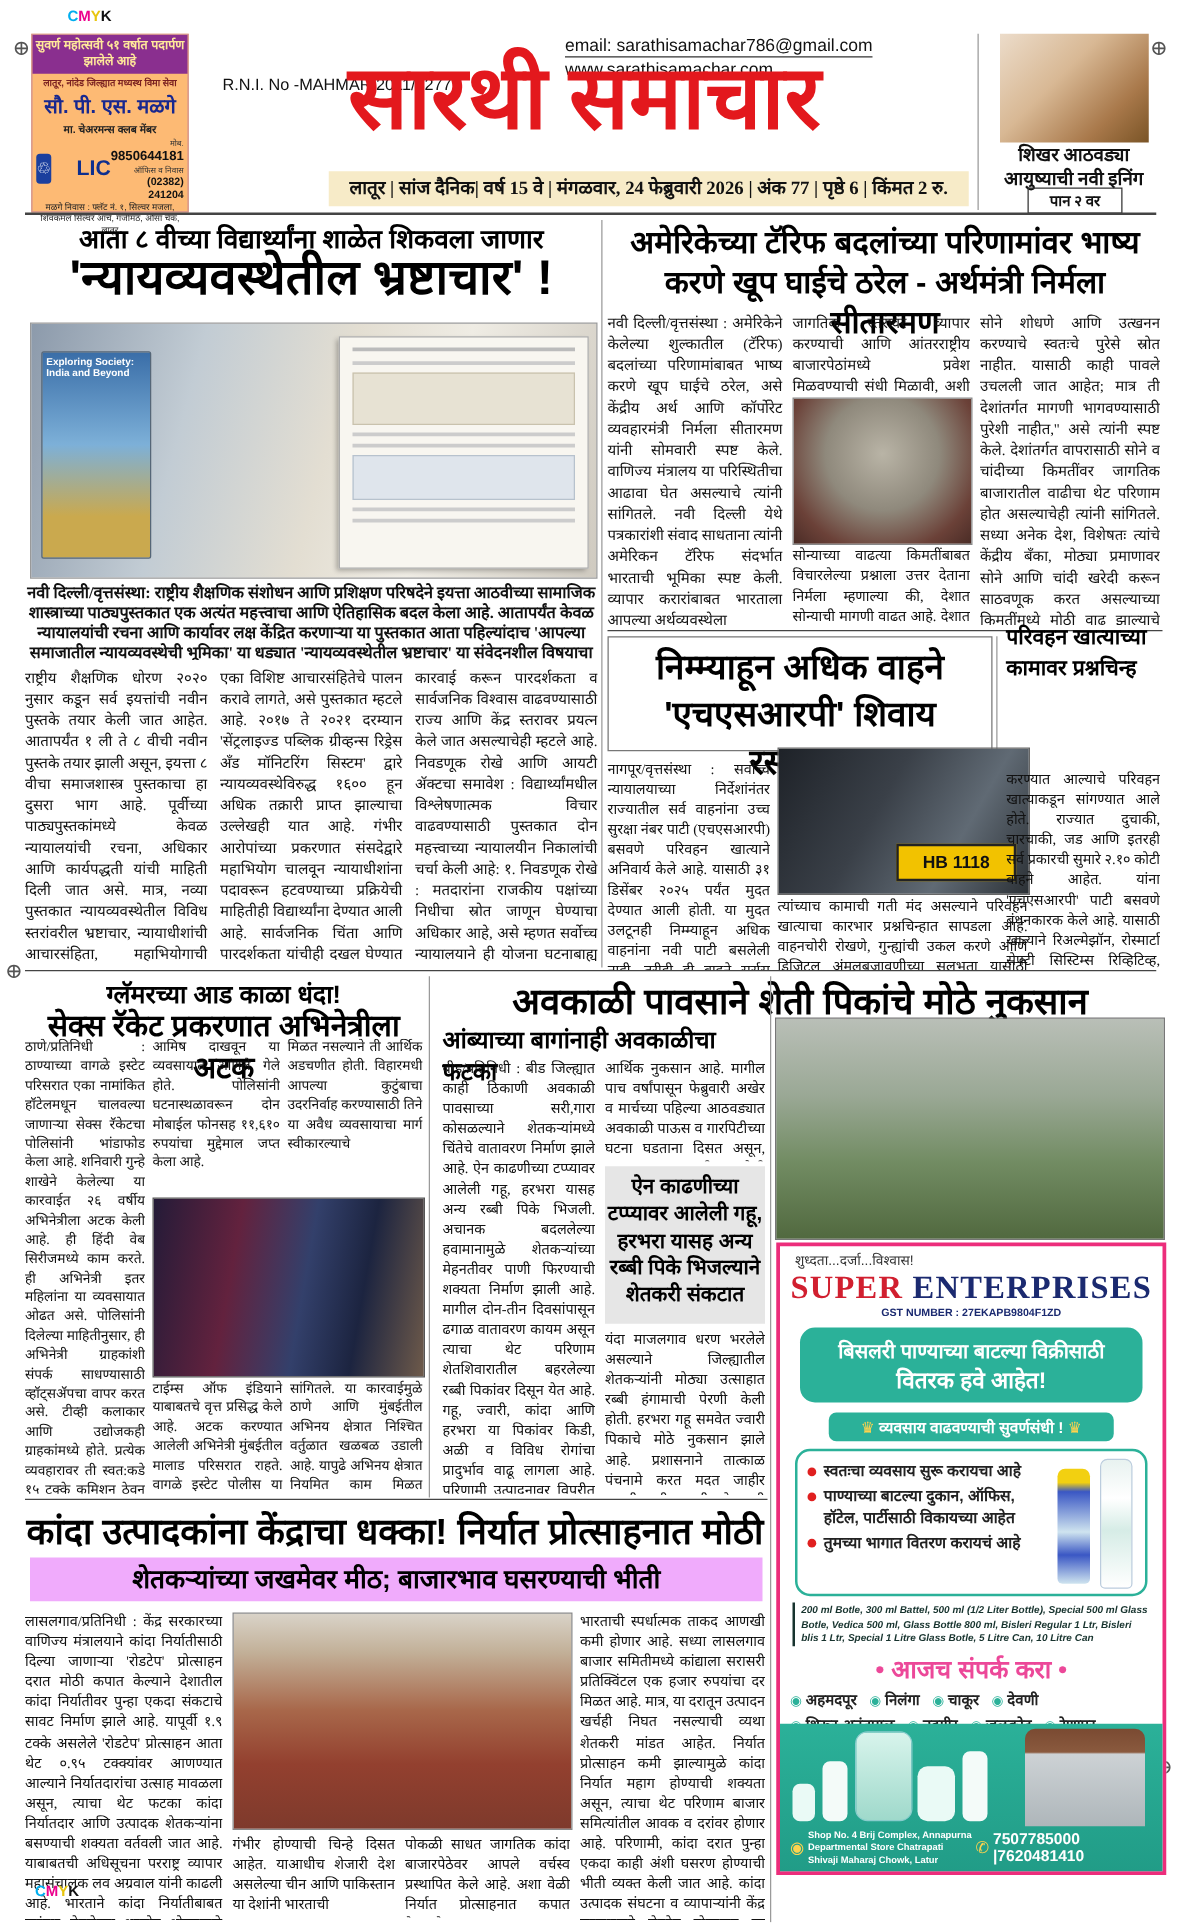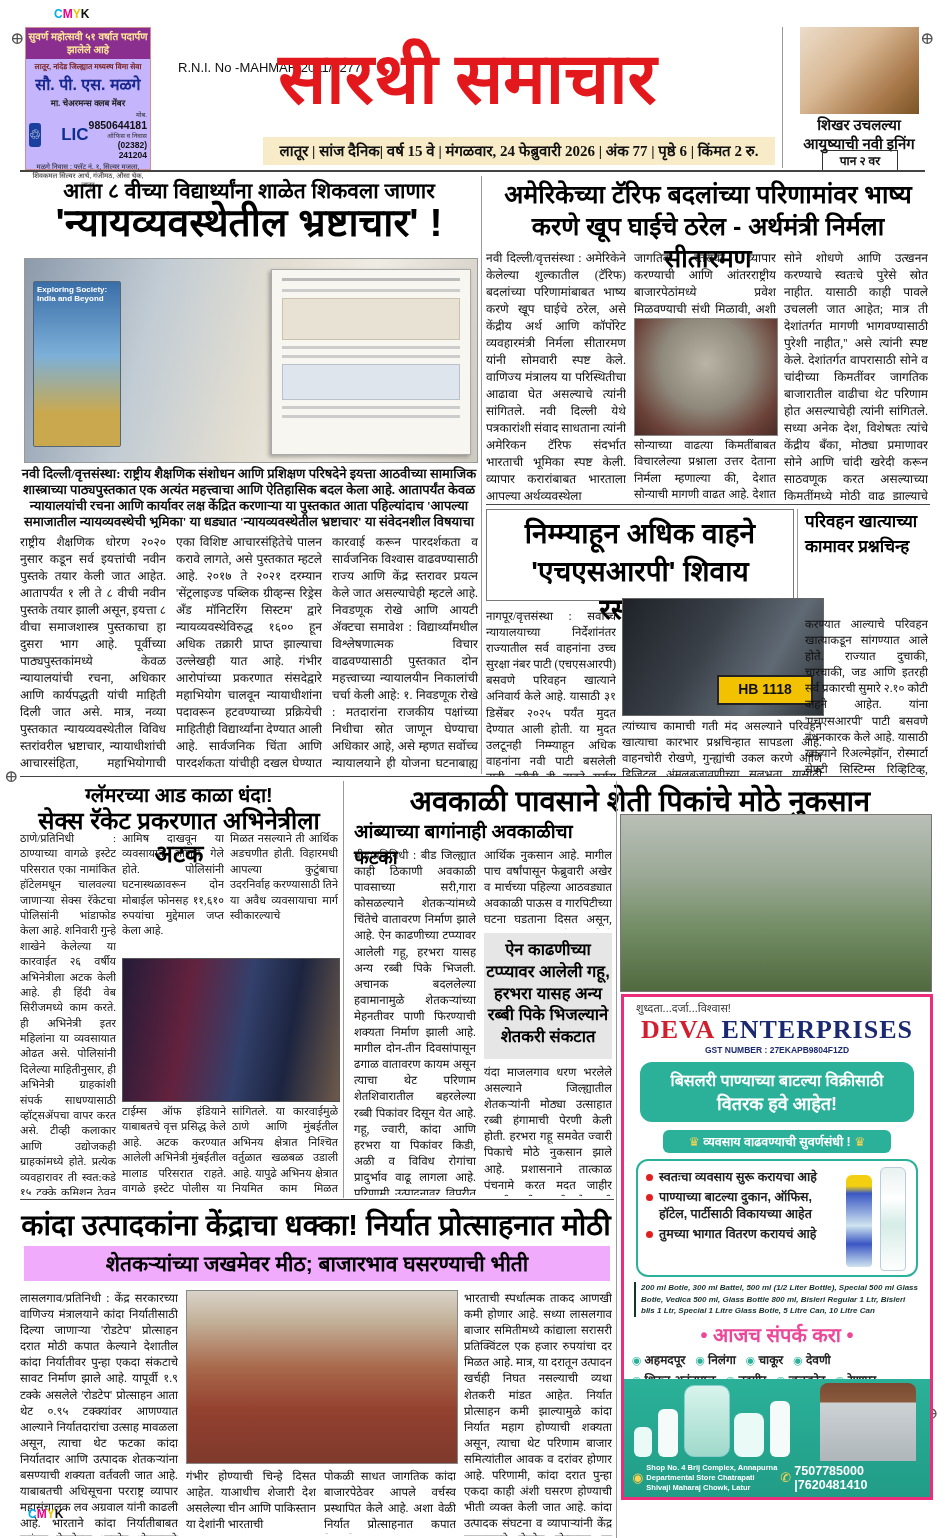--- a/index.html
+++ b/index.html
@@ -12,21 +12,21 @@
   .col{font-size:12px;line-height:1.42;overflow:hidden;text-align:justify;}
   .col-sm{font-size:11px;line-height:1.4;overflow:hidden;text-align:justify;}
   .hl{font-weight:bold;color:#000;font-family:"Liberation Sans","DejaVu Sans",sans-serif;}
   .rule{background:#444;}
   .vrule{background:#9a9a9a;width:1px;}
   .regmark{color:#555;font-size:17px;line-height:1;}
   .ph{overflow:hidden;}
   .cmyk span{font-weight:bold;font-size:12px;font-family:"Liberation Sans",sans-serif;}
   .cmyk .c1{color:#00aeef}.cmyk .c2{color:#ec008c}.cmyk .c3{color:#e8c50e}.cmyk .c4{color:#111}
   
-  .lad{border:1px solid #cf8f8f;background:#c4b5fd;font-family:"Liberation Sans",sans-serif;}
+  .lad{border:1px solid #cf8f8f;background:#fdba74;font-family:"Liberation Sans",sans-serif;}
   .lad-banner{background:#8a2f8f;color:#ffe89a;font-weight:bold;font-size:10px;line-height:1.25;padding:3px 2px;text-align:center;}
   .lad-tag{font-size:7.5px;color:#7a2020;text-align:center;font-weight:bold;padding:2px 0;}
   .lad-name{font-size:16px;font-weight:bold;color:#17278f;text-align:center;}
   .lad-member{font-size:8.5px;font-weight:bold;text-align:center;color:#222;padding:2px 0;}
   .licsq{width:24px;height:24px;background:#1b3f9e;border-radius:3px;color:#fff;font-size:13px;text-align:center;line-height:24px;}
   .lictxt{color:#e8b400;background:#1b3f9e00;font-weight:bold;font-size:17px;color:#0d2f8f;margin-left:20px;font-family:"Liberation Sans",sans-serif;}
   .lad-sm{font-size:6.5px;color:#333;}
   .lad-ph{font-size:10.5px;font-weight:bold;color:#111;}
   .lad-addr{font-size:7px;text-align:center;color:#222;line-height:1.3;padding:2px 1px;}
   
@@ -65,29 +65,33 @@
         <div class="lad-ph">9850644181</div>
         <div class="lad-sm">ऑफिस व निवास</div>
         <div class="lad-ph" style="font-size:8.5px">(02382) 241204</div>
       </div>
     </div>
     <div class="lad-addr">मळगे निवास : फ्लॅट नं. १, सिल्वर मजला, शिवकमल सिल्वर आर्च, गंजीमठ, औसा चेक, लातूर</div>
   </div>
 
   <div class="abs" style="left:178px;top:60px;font-size:13px;font-family:'Liberation Sans',sans-serif">R.N.I. No -MAHMAR/2011/42771</div>
 
+  <div class="abs" style="left:452px;top:28px;font-family:'Liberation Sans',sans-serif">
+    <div style="font-size:14px;border-bottom:1px solid #333;padding-bottom:1px">email: sarathisamachar786@gmail.com</div>
+    <div style="font-size:14px;padding-top:1px">www.sarathisamachar.com</div>
+  </div>
 
   <div class="abs c" style="left:160px;top:42px;width:615px;font-size:71px;font-weight:bold;color:#e3181d;line-height:1.05;font-family:'Liberation Serif',serif">सारथी समाचार</div>
 
   <div class="abs c b" style="left:263px;top:137px;width:512px;height:28px;background:#f7ebc8;font-size:15px;line-height:28px;overflow:hidden">लातूर | सांज दैनिक| वर्ष 15 वे | मंगळवार, 24 फेब्रुवारी 2026 | अंक 77 | पृष्ठे 6 | किंमत 2 रु.</div>
 
   <div class="abs ph" style="left:800px;top:27px;width:119px;height:87px;background:linear-gradient(135deg,#ecdcca 0%,#d8b894 40%,#a8784a 75%,#7a5426 100%)"></div>
   <div class="abs vrule" style="left:782px;top:27px;height:141px"></div>
   <div class="abs c b" style="left:786px;top:116px;width:146px;font-size:15px;line-height:1.25">
-    <div>शिखर उचलल्या</div>
+    <div>शिखर आठवड्या</div>
     <div>आयुष्याची नवी इनिंग</div>
   </div>
   <div class="abs c b" style="left:822px;top:150px;width:74px;border:1px solid #333;font-size:12px;padding:1px 0">पान २ वर</div>
 
   <div class="abs rule" style="left:20px;top:170px;width:905px;height:2px"></div>
 
   <div class="abs c hl" style="left:20px;top:176px;width:458px;font-size:21px">आता ८ वीच्या विद्यार्थ्यांना शाळेत शिकवला जाणार</div>
   <div class="abs c hl" style="left:20px;top:200px;width:458px;font-size:39px;line-height:1.2">'न्यायव्यवस्थेतील भ्रष्टाचार' !</div>
 
   <div class="abs ph" style="left:24px;top:258px;width:452px;height:203px;background:linear-gradient(105deg,#8c9aab 0%,#c2ccd4 28%,#e3ded2 52%,#efece4 70%,#cfcac0 100%);border:1px solid #999">
@@ -121,21 +125,21 @@
   <div class="abs col" style="left:634px;top:437px;width:142px;height:63px;font-size:11.5px">सोन्याच्या वाढत्या किमतींबाबत विचारलेल्या प्रश्नाला उत्तर देताना निर्मला म्हणाल्या की, देशात सोन्याची मागणी वाढत आहे. देशात खाणींमधून मिळणारे सोने मर्यादित प्रमाणात आहे. ''आपल्याकडे</div>
   <div class="abs col" style="left:784px;top:250px;width:144px;height:250px">सोने शोधणे आणि उत्खनन करण्याचे स्वतःचे पुरेसे स्रोत नाहीत. यासाठी काही पावले उचलली जात आहेत; मात्र ती देशांतर्गत मागणी भागवण्यासाठी पुरेशी नाहीत,'' असे त्यांनी स्पष्ट केले. देशांतर्गत वापरासाठी सोने व चांदीच्या किमतींवर जागतिक बाजारातील वाढीचा थेट परिणाम होत असल्याचेही त्यांनी सांगितले. सध्या अनेक देश, विशेषतः त्यांचे केंद्रीय बँका, मोठ्या प्रमाणावर सोने आणि चांदी खरेदी करून साठवणूक करत असल्याच्या किमतींमध्ये मोठी वाढ झाल्याचे त्यांनी नमूद केले. यापुढे, केंद्रीय अर्थसंकल्पानंतर आयोजित सल्लामसलत बैठकीत चित्र अधिक स्पष्ट होईल. बँकेचे गव्हर्नर संजय मल्होत्रा यांच्यासमवेत भारतीय रिझर्व्ह बँकेच्या केंद्रीय संचालक मंडळाला संबोधित केले.</div>
 
   <div class="abs rule" style="left:486px;top:504px;width:444px;height:1px"></div>
 
   <div class="abs" style="left:486px;top:509px;width:306px;height:90px;border:1px solid #777">
     <div class="c hl" style="font-size:28px;padding-top:3px">निम्म्याहून अधिक वाहने</div>
     <div class="c hl" style="font-size:28px">'एचएसआरपी' शिवाय रस्त्यावर</div>
   </div>
   <div class="abs vrule" style="left:797px;top:509px;height:102px"></div>
-  <div class="abs hl" style="left:805px;top:510px;width:122px;font-size:17px;line-height:1.45">परिवहन खात्याच्या कामावर प्रश्नचिन्ह</div>
+  <div class="abs hl" style="left:805px;top:498px;width:122px;font-size:17px;line-height:1.45">परिवहन खात्याच्या कामावर प्रश्नचिन्ह</div>
 
   <div class="abs col-sm" style="left:486px;top:608px;width:130px;height:168px;font-size:11.5px">नागपूर/वृत्तसंस्था : सर्वोच्च न्यायालयाच्या निर्देशांनंतर राज्यातील सर्व वाहनांना उच्च सुरक्षा नंबर पाटी (एचएसआरपी) बसवणे परिवहन खात्याने अनिवार्य केले आहे. यासाठी ३१ डिसेंबर २०२५ पर्यंत मुदत देण्यात आली होती. या मुदत उलटूनही निम्म्याहून अधिक वाहनांना नवी पाटी बसलेली नाही, तरीही ही वाहने सर्रास रस्त्यावर धावत आहेत.</div>
   <div class="abs ph" style="left:622px;top:598px;width:200px;height:116px;background:linear-gradient(120deg,#1e2228 0%,#3a4048 40%,#606a74 70%,#2c3136 100%);border:1px solid #666">
     <div class="abs c b" style="right:10px;bottom:10px;width:92px;height:26px;background:#f2c200;border:2px solid #222;font-size:14px;line-height:24px;font-family:'Liberation Sans',sans-serif">HB 1118</div>
   </div>
   <div class="abs col-sm" style="left:622px;top:718px;width:200px;height:58px;font-size:11.5px">त्यांच्याच कामाची गती मंद असल्याने परिवहन खात्याचा कारभार प्रश्नचिन्हात सापडला आहे. वाहनचोरी रोखणे, गुन्ह्यांची उकल करणे आणि डिजिटल अंमलबजावणीच्या सुलभता यासाठी 'एचएसआरपी' नंबर प्लेट सक्तीची.</div>
   <div class="abs col-sm" style="left:805px;top:616px;width:123px;height:160px;font-size:11.5px">करण्यात आल्याचे परिवहन खात्याकडून सांगण्यात आले होते. राज्यात दुचाकी, चारचाकी, जड आणि इतरही सर्व प्रकारची सुमारे २.१० कोटी वाहने आहेत. यांना 'एचएसआरपी' पाटी बसवणे बंधनकारक केले आहे. यासाठी खात्याने रिअल्मेझॉन, रोस्मार्टा सेफ्टी सिस्टिम्स रिव्हिटिव्ह, रिझर्व ॲन्ड एटलीए एचएसएसआरपी सोल्युशन्स प्रा. लि. या कंपन्यांना काम दिले. त्यांना एप्रिल २०२४ पासून काम दिले. यादरम्यान या पाट्या लावल्या नाहीत तर दंडात्मक कारवाईचा इशारा परिवहन खात्याने दिला होता. या पाट्या लागलेल्या नसल्याचे निदर्शनास आले आहे.</div>
 
   <div class="abs rule" style="left:20px;top:776px;width:905px;height:1px"></div>
 
@@ -161,21 +165,21 @@
   <div class="abs vrule" style="left:616px;top:781px;height:757px"></div>
   <div class="abs rule" style="left:20px;top:1199px;width:594px;height:1px"></div>
 
   <div class="abs deva" style="left:621px;top:994px;width:306px;height:500px">
     <div style="display:flex;justify-content:flex-start;padding:3px 12px 0 12px;font-weight:normal;font-size:11px;color:#333">
       <span>शुध्दता...</span>
       <span>दर्जा...</span>
       <span>विश्वास!</span>
     </div>
     <div class="c" style="font-size:26px;font-weight:bold;letter-spacing:1px;font-family:'Liberation Serif',serif">
-      <span style="color:#d11f2f">DEVA</span>
+      <span style="color:#d11f2f">SUPER</span>
       <span style="color:#1b2a70">ENTERPRISES</span>
     </div>
     <div class="c b" style="font-size:8.5px;color:#1b2a70">GST NUMBER : 27EKAPB9804F1ZD</div>
     <div class="teal c" style="margin:7px auto 0 auto;width:266px;border-radius:12px;padding:7px 4px">
       <div class="b" style="font-size:16px">बिसलरी पाण्याच्या बाटल्या विक्रीसाठी</div>
       <div class="b" style="font-size:18px">वितरक हवे आहेत!</div>
     </div>
     <div class="teal c b" style="margin:8px auto 0 auto;width:224px;border-radius:6px;font-size:12.5px;padding:3px 2px">
       <span style="color:#ffd34d">♛</span>
       <span>व्यवसाय वाढवण्याची सुवर्णसंधी !</span>

